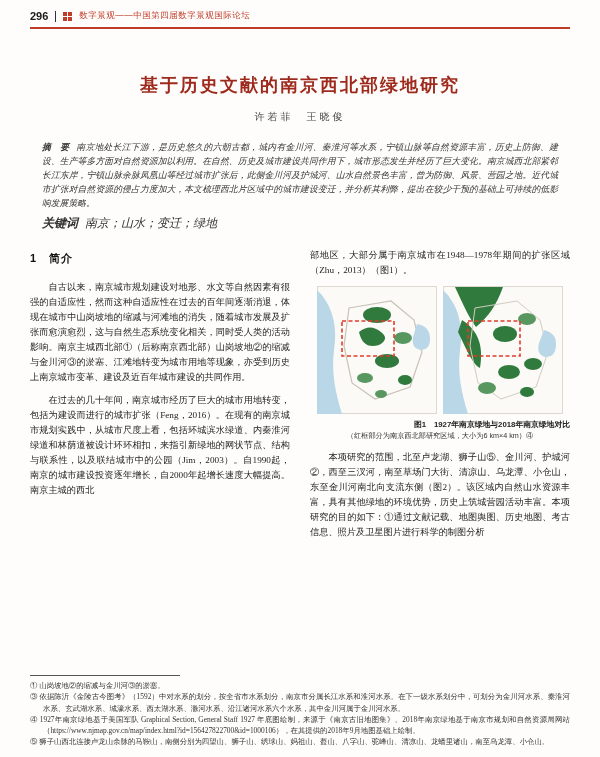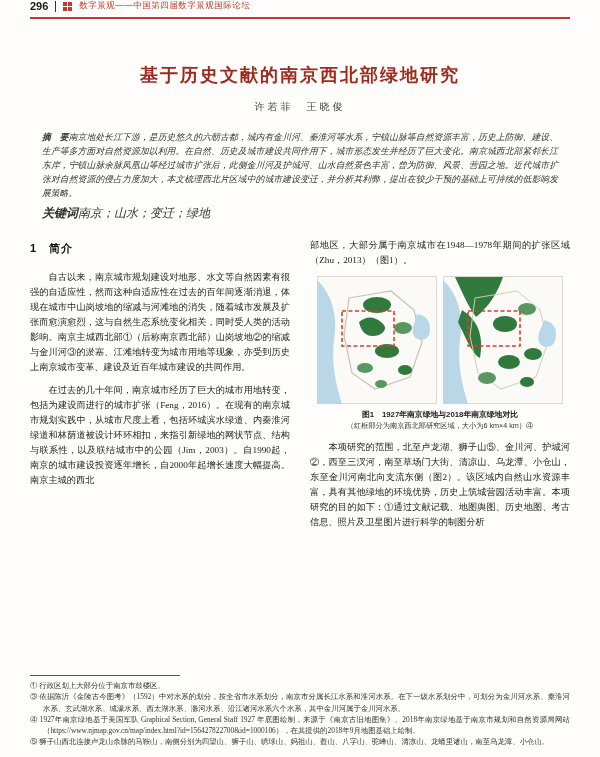--- a/index.html
+++ b/index.html
@@ -1,52 +1,52 @@
 <!DOCTYPE html>
 <html lang="zh" style="--header-red: #c03b28; --title-red: #9e2a1d; --green-dark: #2f7a3c; --green-mid: #58975f; --water-blue: #b9d7e6; --frame-red: #e03c2a;"><head>
 <meta charset="utf-8">
 <style>
   html,body{margin:0;padding:0;background:#e9e7e2;}
   .page{
     width:600px;height:757px;margin:0 auto;background:#fefdfb;
-    box-sizing:border-box;padding:0 30px 10px;
+    box-sizing:border-box;padding:10px 30px 10px;
     font-family:"Liberation Serif", serif;color:#222;
     display:flex;flex-direction:column;overflow:hidden;position:relative;
   }
   
   .page-header{display:flex;align-items:center;gap:7px;font-size:10px;}
   .page-num{font-weight:bold;font-size:11px;color:#1a1a1a;font-family:"Liberation Sans",sans-serif;}
   .vbar{display:inline-block;width:1px;height:11px;background:#333;}
   .grid-icon{display:inline-grid;grid-template-columns:4px 4px;grid-template-rows:4px 4px;gap:1px;}
   .grid-icon i{background:var(--header-red);display:block;}
   .header-title{color:var(--header-red);font-size:8.5px;letter-spacing:.5px;font-family:"Liberation Sans",sans-serif;}
   .header-rule{height:2px;background:var(--header-red);margin-top:5px;}
   
   .art-title{
     text-align:center;margin:44px 0 0;font-size:18px;font-weight:bold;
     color:var(--title-red);letter-spacing:2px;font-family:"Liberation Sans",sans-serif;
   }
   .authors{text-align:center;margin-top:13px;font-size:10px;color:#4a4a4a;letter-spacing:3px;}
   
   .abstract{margin:17px 12px 0;font-size:8.8px;line-height:1.58;font-style:italic;color:#333;text-align:justify;}
-  .inline-label{font-weight:bold;font-style:italic;}
+  .inline-label{font-weight:bold;margin-right:7px;font-style:italic;}
   .keywords{margin:5px 12px 0;font-size:12px;font-style:italic;color:#333;}
   
   .columns{display:flex;gap:20px;margin-top:16px;flex:1;min-height:0;}
   .col{flex:1;font-size:9.2px;line-height:1.63;text-align:justify;color:#232323;min-width:0;}
   .col p{margin:0 0 8px;text-indent:2em;}
   .col p.cont{text-indent:0;}
   .sec-heading{font-size:11px;font-weight:bold;color:#111;margin:2px 0 12px;
     font-family:"Liberation Sans",sans-serif;letter-spacing:1px;}
   
   figure{margin:4px 0 8px;}
   .maps{display:flex;gap:6px;justify-content:center;}
   .map{width:120px;height:128px;display:block;}
   figcaption{text-align:center;margin-top:5px;font-family:"Liberation Sans",sans-serif;color:#1d1d1d;}
-  .cap1{font-size:7.8px;font-weight:bold;line-height:1.5;}
+  .cap1{font-size:7.8px;font-weight:bold;line-height:1.5;text-align:right;}
   .cap2{font-size:7.2px;color:#333;line-height:1.45;}
   
   .footnotes{margin-top:8px;font-size:7.4px;line-height:1.5;color:#333;}
   .fn-rule{width:150px;border:0;border-top:1px solid #555;margin:0 0 4px 0;}
   .footnotes p{margin:0;text-align:justify;padding-left:13px;text-indent:-13px;}
 </style>
 </head>
 <body>
 
 <div class="page">
@@ -123,19 +123,19 @@
         </figcaption>
       </figure>
 
       <p>本项研究的范围，北至卢龙湖、狮子山⑤、金川河、护城河②，西至三汊河，南至草场门大街、清凉山、乌龙潭、小仓山，东至金川河南北向支流东侧（图2）。该区域内自然山水资源丰富，具有其他绿地的环境优势，历史上筑城营园活动丰富。本项研究的目的如下：①通过文献记载、地图舆图、历史地图、考古信息、照片及卫星图片进行科学的制图分析</p>
     </div>
 
   </div>
 
   <div class="footnotes">
     <hr class="fn-rule">
-    <p>① 行政区划上大部分位于南京市鼓楼区。</p>
+    <p>① 山岗坡地②的缩减与金川河③的淤塞。</p>
     <p>③ 依据陈沂《金陵古今图考》（1592）中对水系的划分，按全省市水系划分，南京市分属长江水系和淮河水系。在下一级水系划分中，可划分为金川河水系、秦淮河水系、玄武湖水系、城濠水系、西太湖水系、滁河水系、沿江诸河水系六个水系，其中金川河属于金川河水系。</p>
     <p>④ 1927年南京绿地基于美国军队 Graphical Section, General Staff 1927 年底图绘制，来源于《南京古旧地图集》。2018年南京绿地基于南京市规划和自然资源局网站（https://www.njmap.gov.cn/map/index.html?id=156427822700&amp;id=1000106），在其提供的2018年9月地图基础上绘制。</p>
     <p>⑤ 狮子山西北连接卢龙山余脉的马鞍山，南侧分别为四望山、狮子山、绣球山、妈祖山、盔山、八字山、驼峰山、清凉山、龙蟠里诸山，南至乌龙潭、小仓山。</p>
   </div>
 
 </div>
 
 </body></html>

